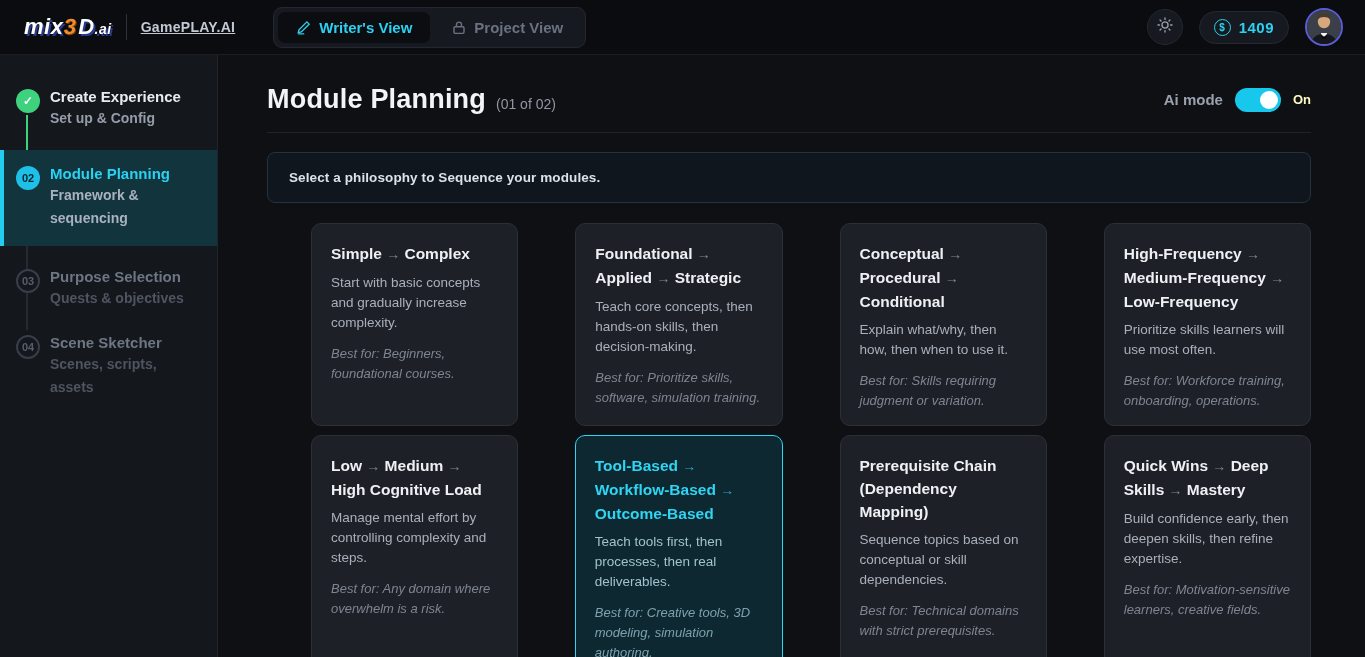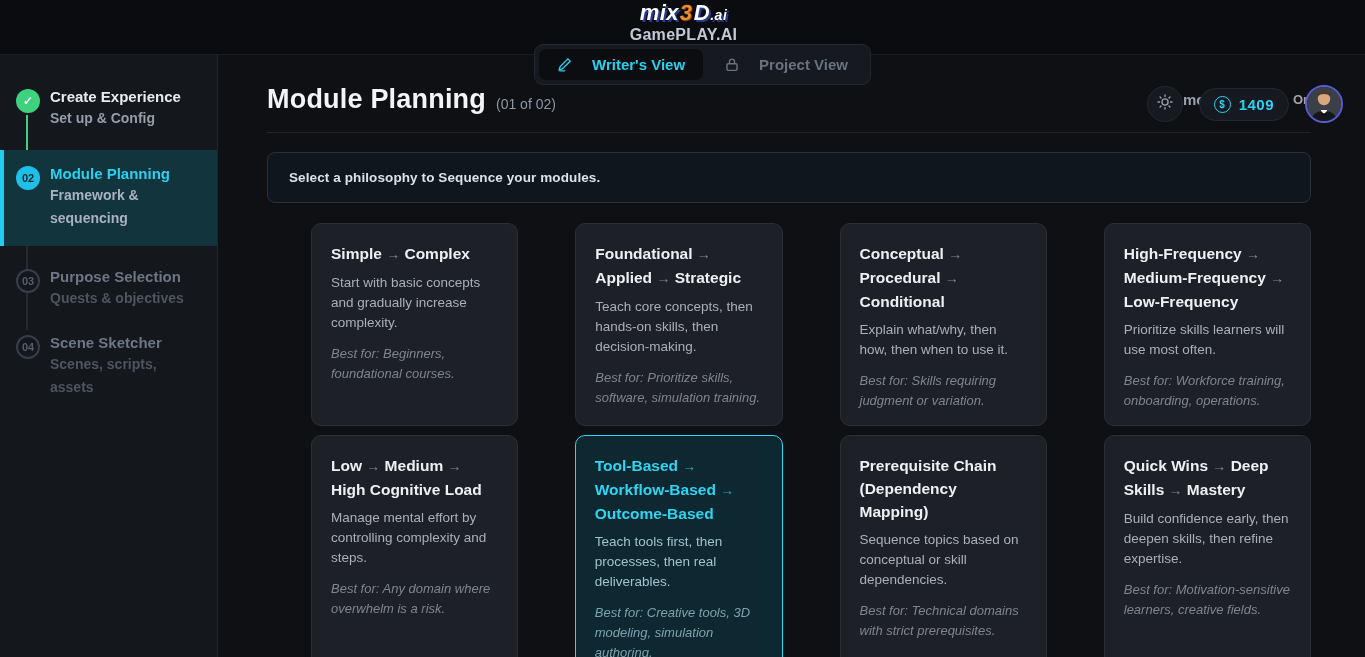--- a/index.html
+++ b/index.html
@@ -7,35 +7,35 @@
   body {
     background:#0e1014;
     font-family:"Liberation Sans", sans-serif;
     color:#e8ebf0;
     position:relative;
   }
 
   
   .topbar {
     height:55px; background:#0a0c10; border-bottom:1px solid #1a1d23;
-    display:flex; align-items:center; padding:0 22px 0 24px; position:relative; z-index:5;flex-direction:column;
+    display:flex; align-items:center; padding:0 22px 0 24px; position:relative; z-index:5;
   }
   .logo { display:flex; align-items:baseline; font-style:italic; font-weight:900;
     font-size:22px; color:#ffffff; letter-spacing:.5px; text-shadow:2px 2px 0 #273a8e; cursor:default; }
   .logo .logo-three {
     display:inline-block; font-style:normal; color:#f08a2b; text-shadow:1px 1px 0 #7a3d0e;
     font-weight:900; transform:skewX(-8deg); padding:0 1px;
   }
   .logo .logo-tld { font-size:14px; font-weight:800; }
   .topbar-divider { width:1px; height:26px; background:#2c3038; margin:0 14px; }
-  .brand { color:#c3c9d4; font-weight:700; font-size:16px; letter-spacing:.3px; }
+  .brand { color:#c3c9d4; font-weight:700; font-size:14px; letter-spacing:.3px;text-decoration:underline; }
 
   .tabs { margin-left:38px; background:#16191f; border:1px solid #232730; border-radius:9px;
     padding:4px; display:flex; gap:4px; align-items:stretch; }
-  .tab { display:flex; align-items:center; gap:20px; padding:7px 18px; border-radius:7px;
+  .tab { display:flex; align-items:center; gap:8px; padding:7px 18px; border-radius:7px;
     font-weight:700; font-size:15px; color:#6a7180; cursor:pointer; }
   .tab.active { background:#0b0d11; color:#2bd1f0; }
   .tab svg { display:block; }
 
   .topbar-right { margin-left:auto; display:flex; align-items:center; gap:16px; }
   .icon-btn { width:36px; height:36px; border-radius:50%; background:#16191f; border:1px solid #242831;
     display:flex; align-items:center; justify-content:center; cursor:pointer; }
   .credits { height:33px; border-radius:17px; background:#161a20; border:1px solid #242831;
     display:flex; align-items:center; gap:8px; padding:0 14px; cursor:pointer; }
   .coin { width:17px; height:17px; border-radius:50%; border:1.5px solid #2bd1f0; color:#2bd1f0;
@@ -71,21 +71,21 @@
   
   .main { position:absolute; left:219px; top:55px; right:0; bottom:0; background:#0e1014;
     padding:29px 54px 0 48px; overflow:hidden; }
   .main-header { display:flex; align-items:center; }
   .page-title { font-size:27px; font-weight:800; color:#f2f4f8; letter-spacing:.2px; }
   .page-count { font-size:14px; color:#8f97a3; margin-left:10px; font-weight:400; margin-top:8px; }
   .ai-mode { margin-left:auto; display:flex; align-items:center; gap:12px; }
   .ai-mode-label { font-size:15px; font-weight:600; color:#99a1ad; }
   .toggle { width:46px; height:24px; border-radius:12px; background:#17c8ec; position:relative; cursor:pointer; }
   .toggle .knob { position:absolute; right:3px; top:3px; width:18px; height:18px; border-radius:50%; background:#ffffff; }
-  .ai-mode-state { font-size:13px; font-weight:800; color:#a3a3a3; }
+  .ai-mode-state { font-size:13px; font-weight:800; color:#fef9c3; }
 
   .header-divider { border-bottom:1px solid #1f232a; margin-top:17px; }
 
   .info-bar { margin-top:19px; height:51px; background:#0f161d; border:1px solid #28323d;
     border-radius:8px; display:flex; align-items:center; padding:0 21px; }
   .info-text { font-size:13.5px; font-weight:700; color:#dde1e8; letter-spacing:.1px; }
 
   .cards { margin-top:20px; display:grid; grid-template-columns:repeat(4, 1fr); gap:9px 13px; }
   .card { background:#1d2026; border:1px solid #2b2f37; border-radius:10px;
     padding:18px 19px 14px; cursor:pointer;margin-left:44px; }

